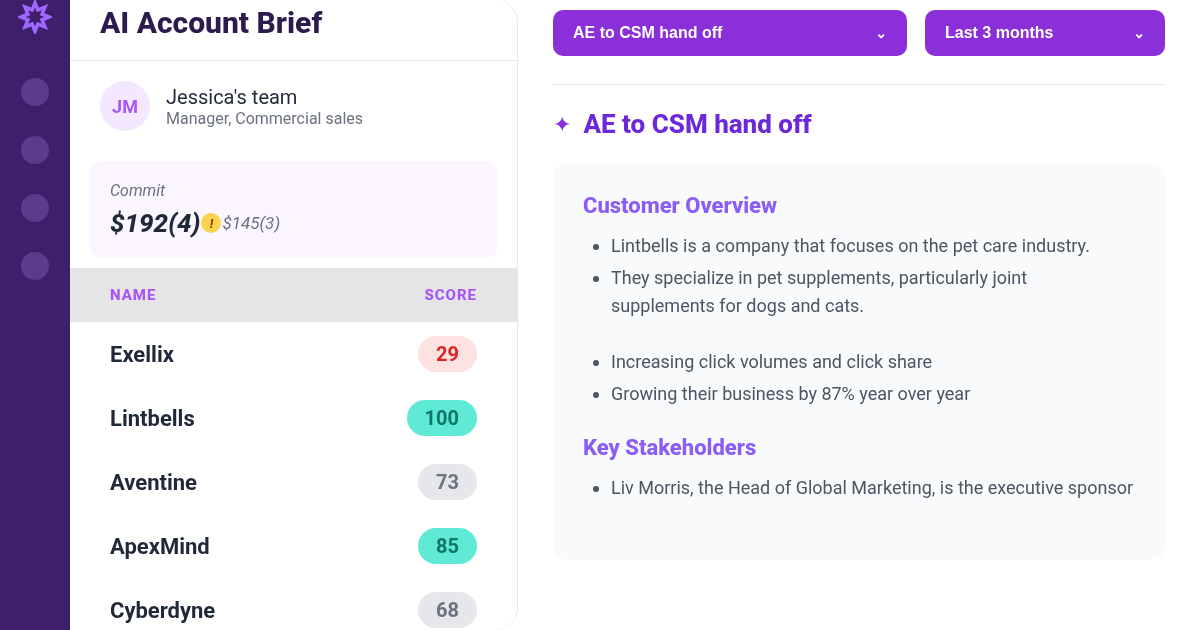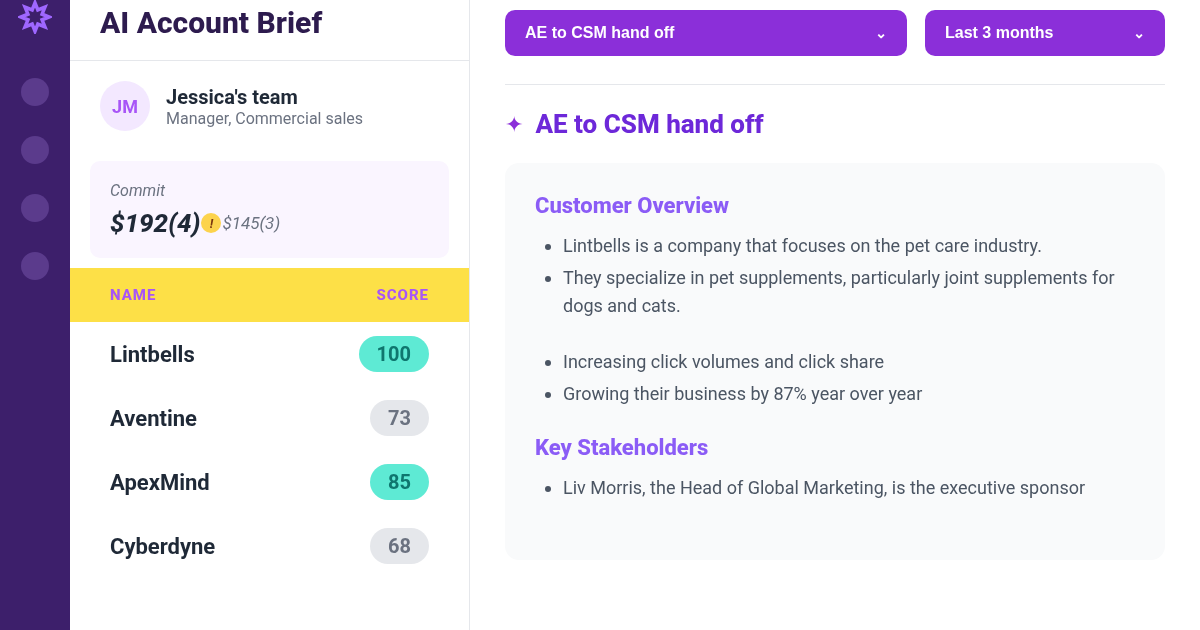--- a/index.html
+++ b/index.html
@@ -32,22 +32,23 @@
   border-radius: 50%;
   background: #5B3B8C;
   margin-bottom: 30px;
 }
 .main {
   flex: 1;
   background: #fff;
   display: flex;
 }
 .left-panel {
-  width: 400px;
+  width: 448px;
   border-right: 1px solid #E5E7EB;
+  border-radius: 22px;
 }
 .page-title {
   font-size: 30px;
   font-weight: 800;
   color: #2D1B4E;
   padding: 5px 30px 20px;
 }
 .team-section {
   padding: 20px 30px;
   border-top: 1px solid #E5E7EB;
@@ -63,21 +64,21 @@
   color: #A855F7;
   display: flex;
   align-items: center;
   justify-content: center;
   font-weight: 700;
   font-size: 18px;
   text-align: right;
 }
 .team-name {
   font-size: 20px;
-  font-weight: 700;
+  font-weight: 400;
   color: #1F2937;
 }
 .team-role {
   font-size: 16px;
   color: #6B7280;
 }
 .commit-card {
   margin: 10px 20px;
   padding: 20px;
   background: #FAF5FF;
@@ -112,21 +113,21 @@
   font-size: 13px;
 }
 .commit-secondary {
   font-size: 17px;
   color: #6B7280;
 }
 .table-header {
   display: flex;
   justify-content: space-between;
   padding: 18px 40px;
-  background: #fde047;
+  background: #e5e5e5;
   align-items: flex-end;
 }
 .table-header span {
   font-size: 15px;
   font-weight: 800;
   letter-spacing: 1px;
   color: #A855F7;
 }
 .table-row {
   display: flex;
@@ -245,20 +246,24 @@
           <span class="commit-secondary">$145(3)</span>
         </div>
       </div>
 
       <div class="table-header">
         <span>NAME</span>
         <span>SCORE</span>
       </div>
 
       <div class="table-row">
+        <span class="row-name">Exellix</span>
+        <span class="score-badge score-red">29</span>
+      </div>
+      <div class="table-row">
         <span class="row-name">Lintbells</span>
         <span class="score-badge score-green">100</span>
       </div>
       <div class="table-row">
         <span class="row-name">Aventine</span>
         <span class="score-badge score-gray">73</span>
       </div>
       <div class="table-row">
         <span class="row-name">ApexMind</span>
         <span class="score-badge score-green">85</span>

